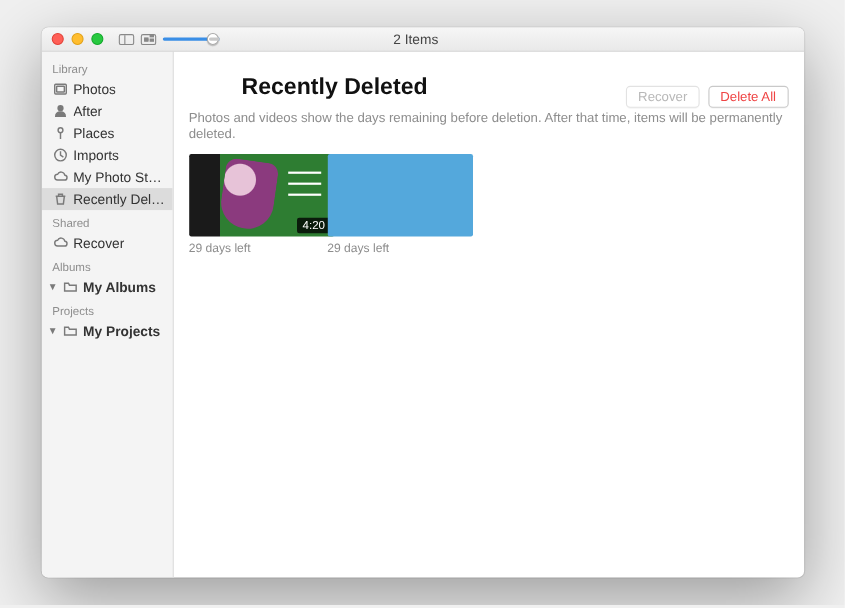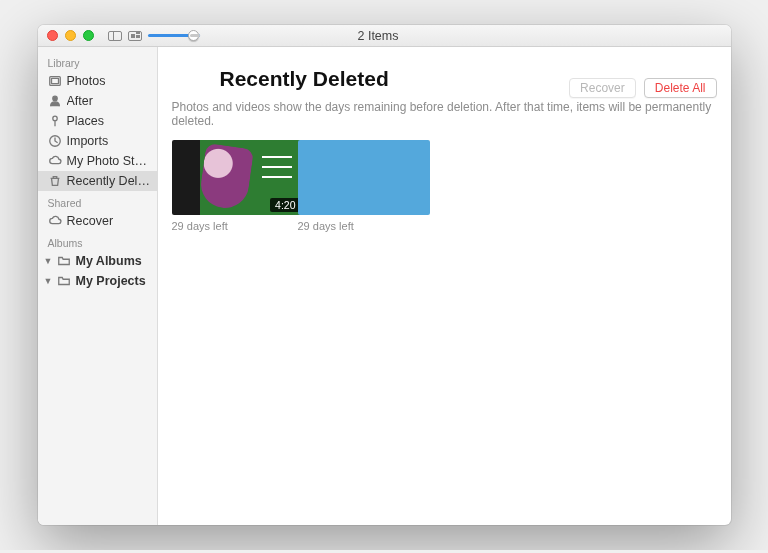--- a/index.html
+++ b/index.html
@@ -284,20 +284,21 @@
       <div class="sb-item bold">
         <span class="disclosure">▼</span>
         <span class="sb-icon">
             <svg viewBox="0 0 16 16">
               <path d="M2 4h4l1 2h7v6H2V4z"></path>
             </svg>
           </span>
         <span class="sb-label">My Albums</span>
       </div>
 
+      <div class="sb-header">Projects</div>
       <div class="sb-item bold">
         <span class="disclosure">▼</span>
         <span class="sb-icon">
             <svg viewBox="0 0 16 16">
               <path d="M2 4h4l1 2h7v6H2V4z"></path>
             </svg>
           </span>
         <span class="sb-label">My Projects</span>
       </div>
     </div>

